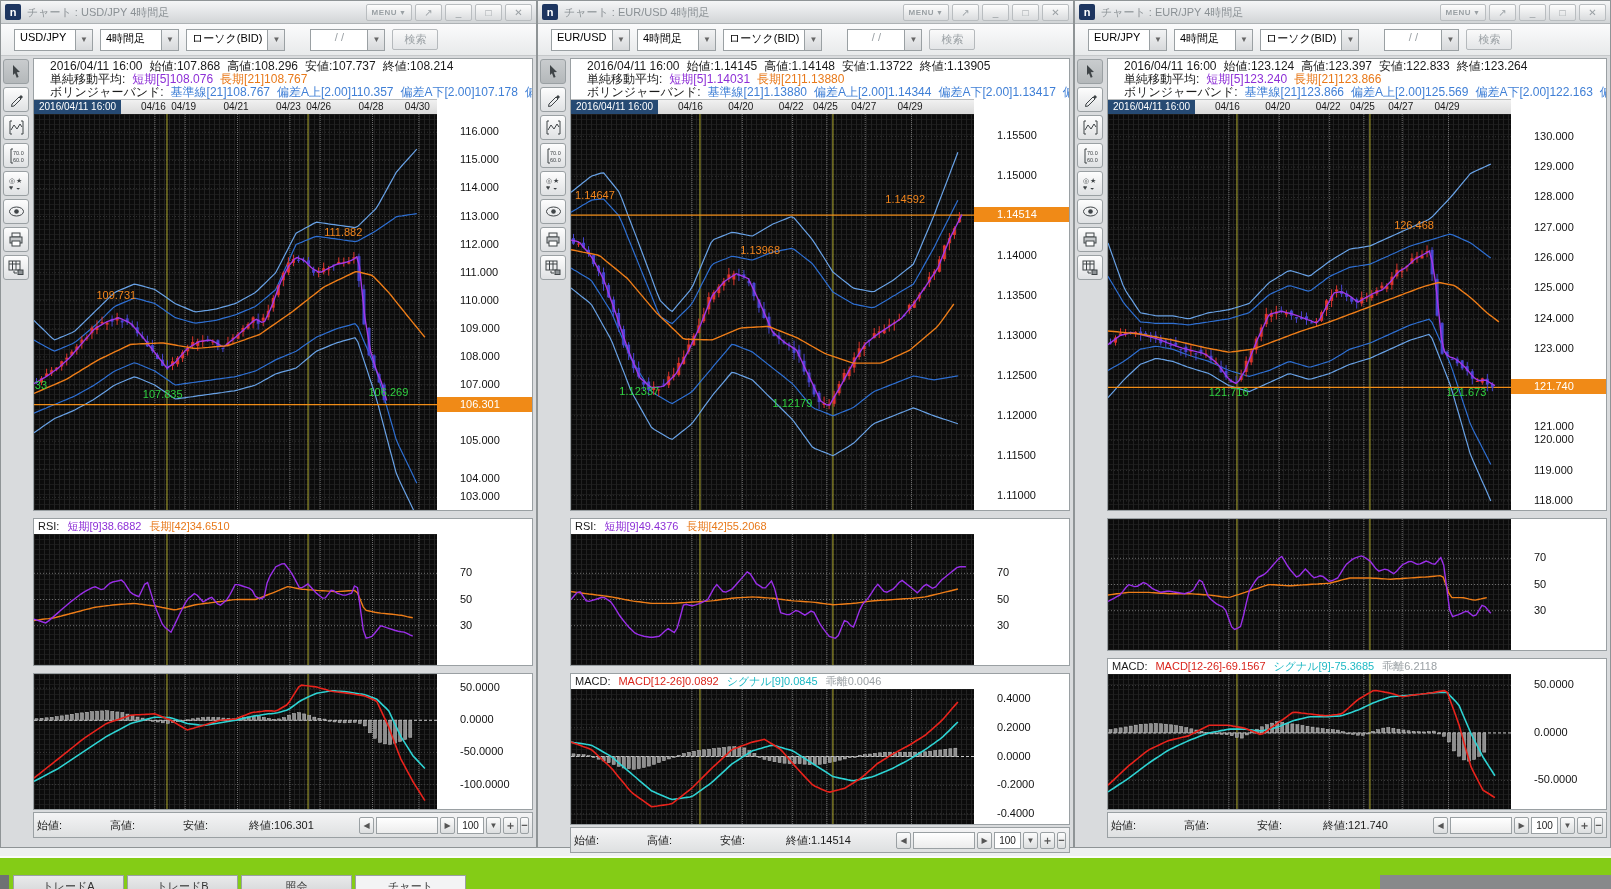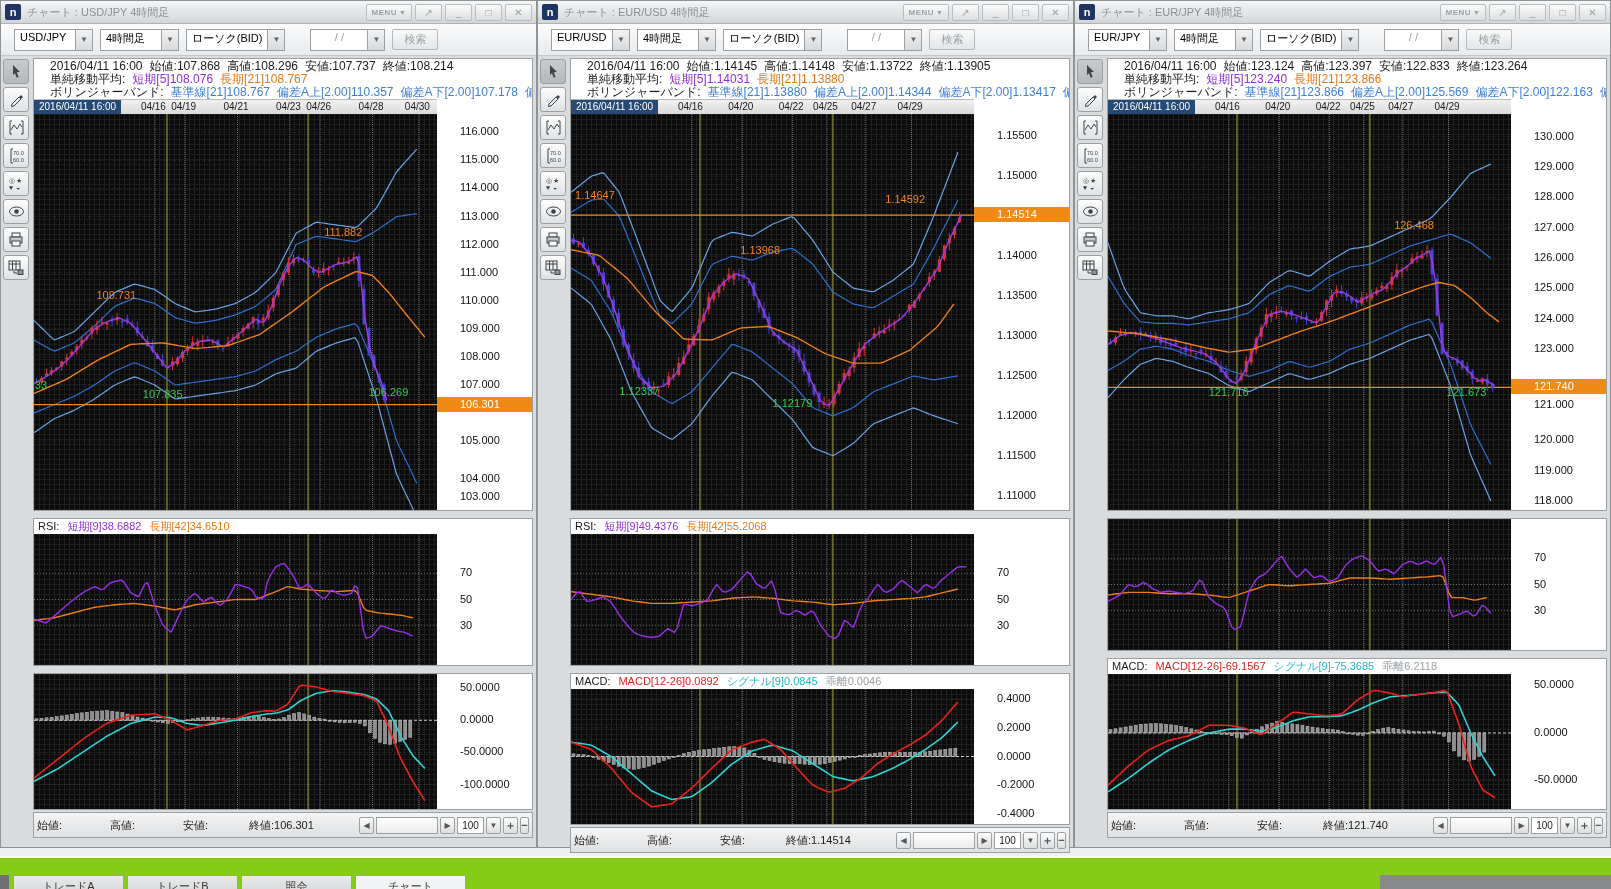--- a/index.html
+++ b/index.html
@@ -1253,21 +1253,21 @@
               </div>
             <div class="caxis price">
                 <div class="tick" style="top: 15.7586px;">130.000</div>
                 <div class="tick" style="top: 46.1034px;">129.000</div>
                 <div class="tick" style="top: 76.4483px;">128.000</div>
                 <div class="tick" style="top: 106.793px;">127.000</div>
                 <div class="tick" style="top: 137.138px;">126.000</div>
                 <div class="tick" style="top: 167.483px;">125.000</div>
                 <div class="tick" style="top: 197.828px;">124.000</div>
                 <div class="tick" style="top: 228.172px;">123.000</div>
-                <div class="tick" style="top: 284px;">121.000</div>
+                <div class="tick" style="top: 306px;">121.000</div>
                 <div class="tick" style="top: 319.207px;">120.000</div>
                 <div class="tick" style="top: 349.552px;">119.000</div>
                 <div class="tick" style="top: 379.897px;">118.000</div>
                 <div class="curbox" style="top: 265.407px;">121.740</div>
               </div>
           </div>
         </div>
         <div class="pane subpane">
           <div class="crow">
             <div class="cmain rsi">

